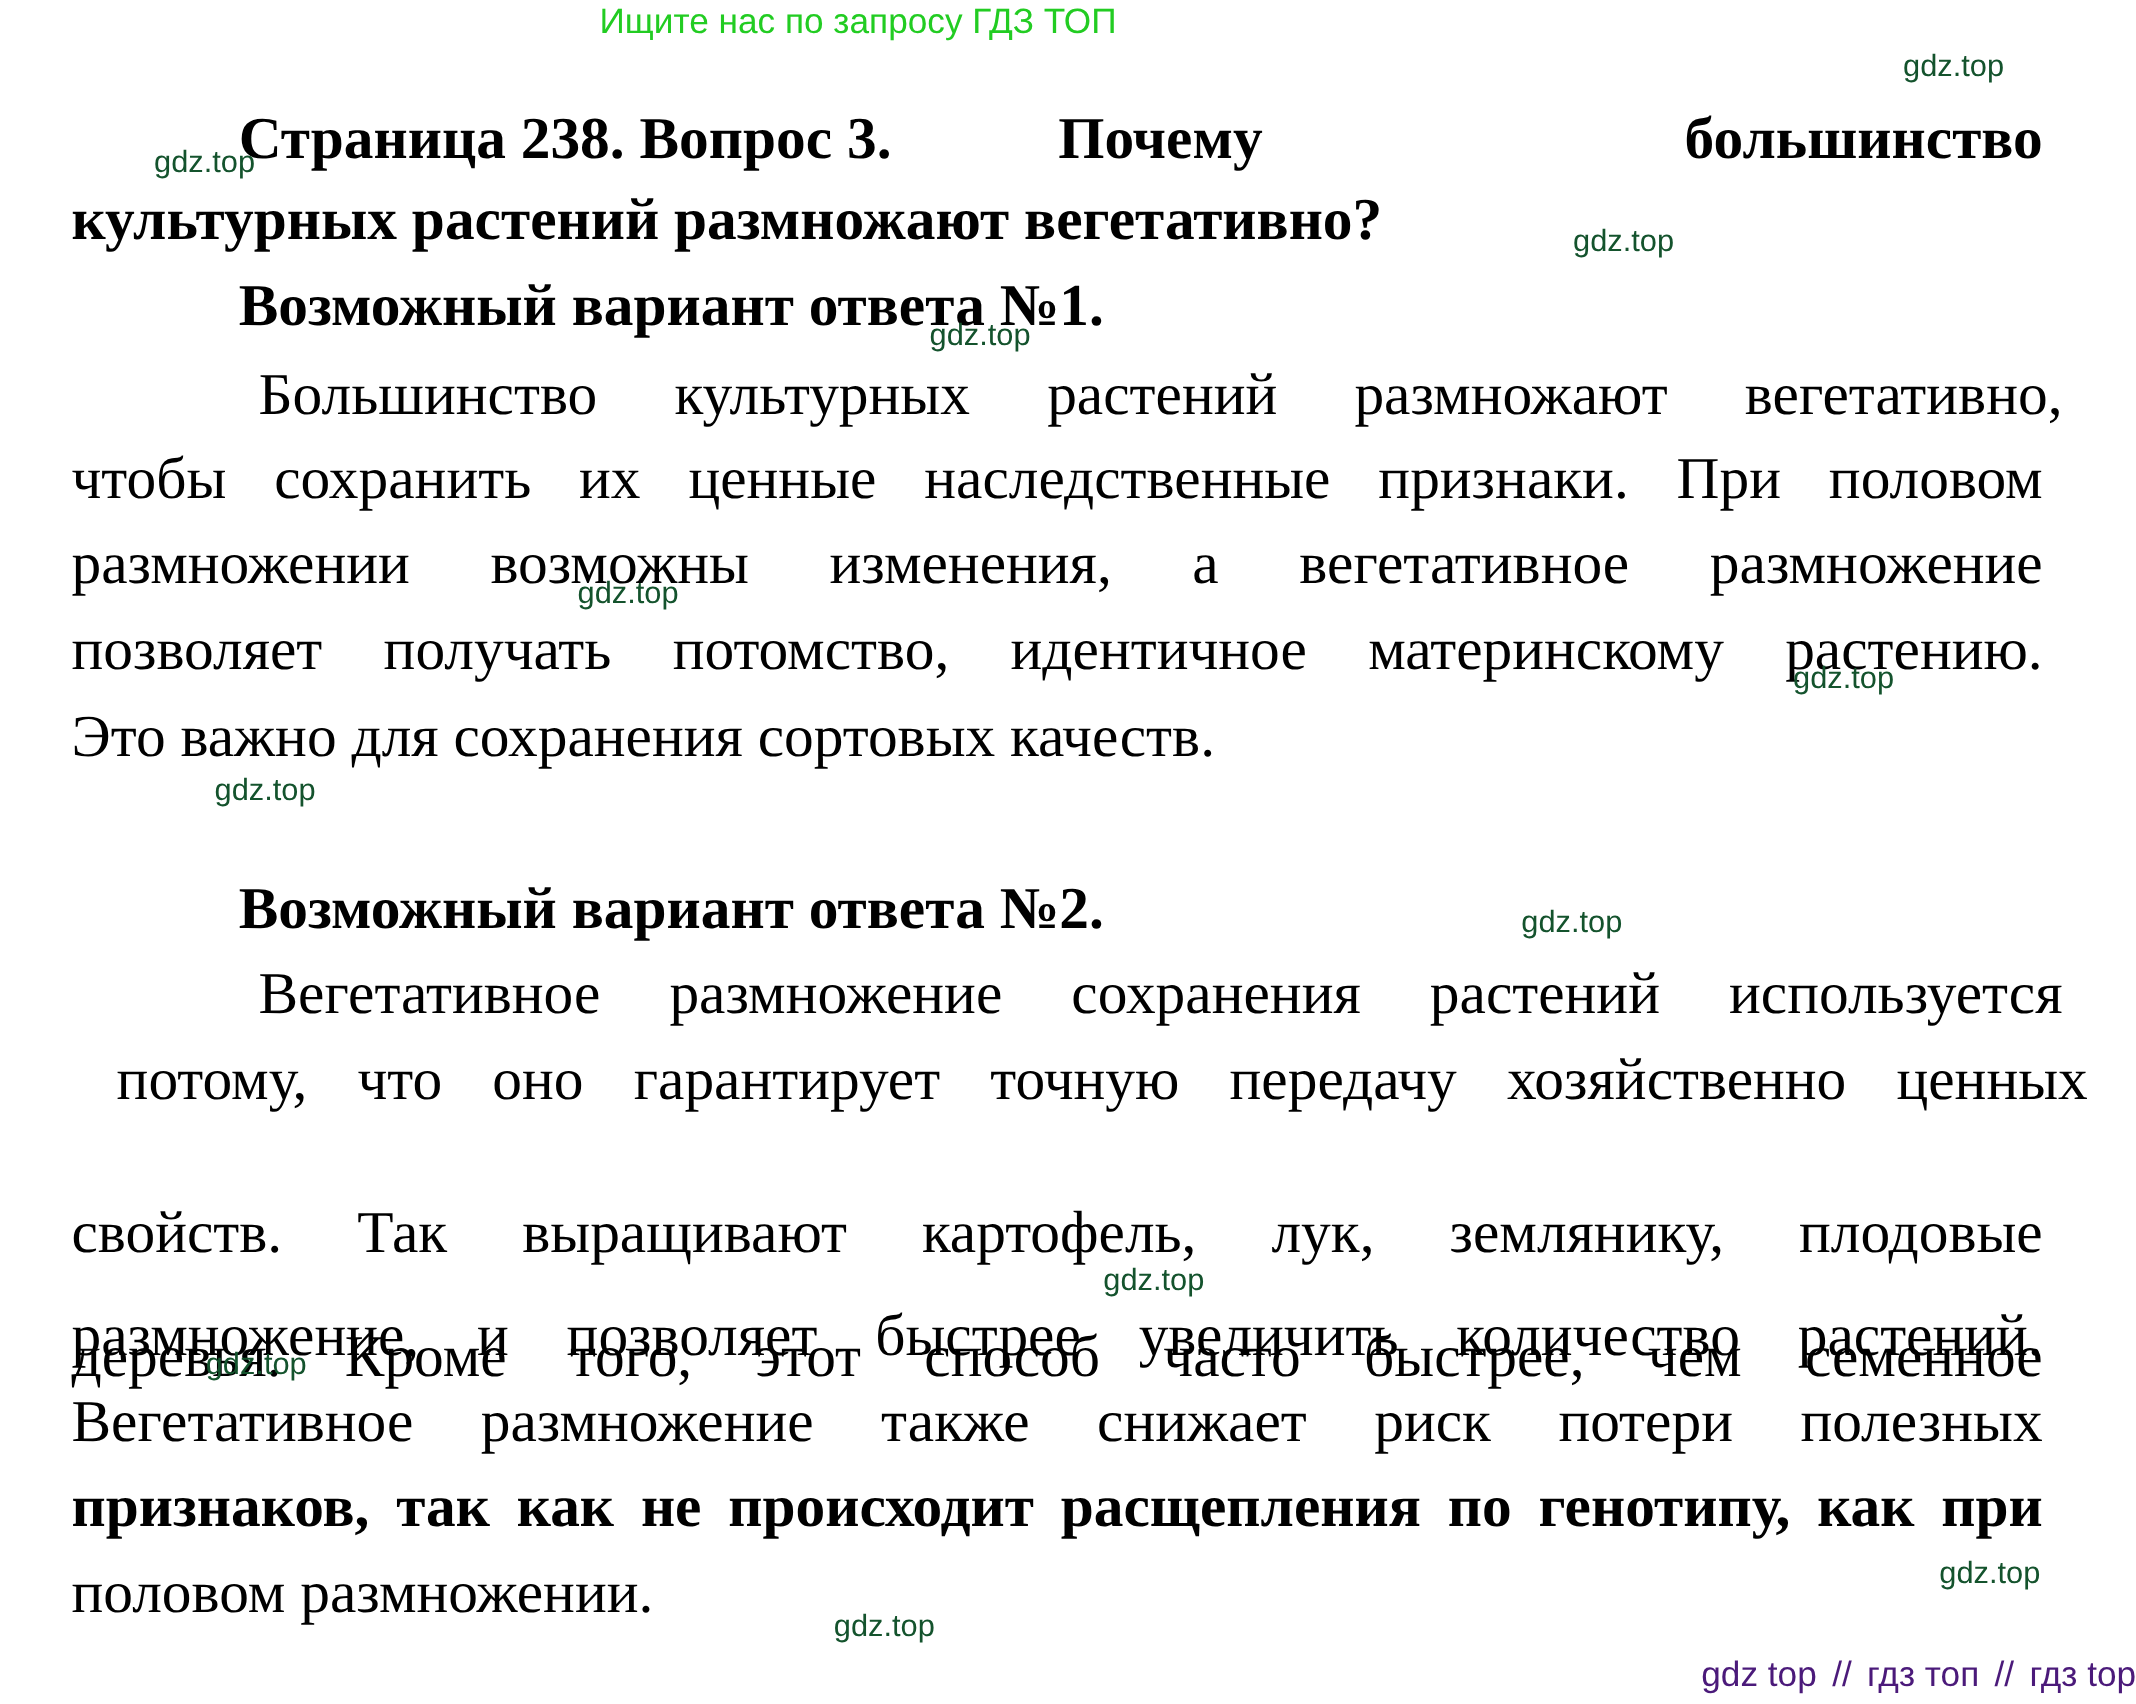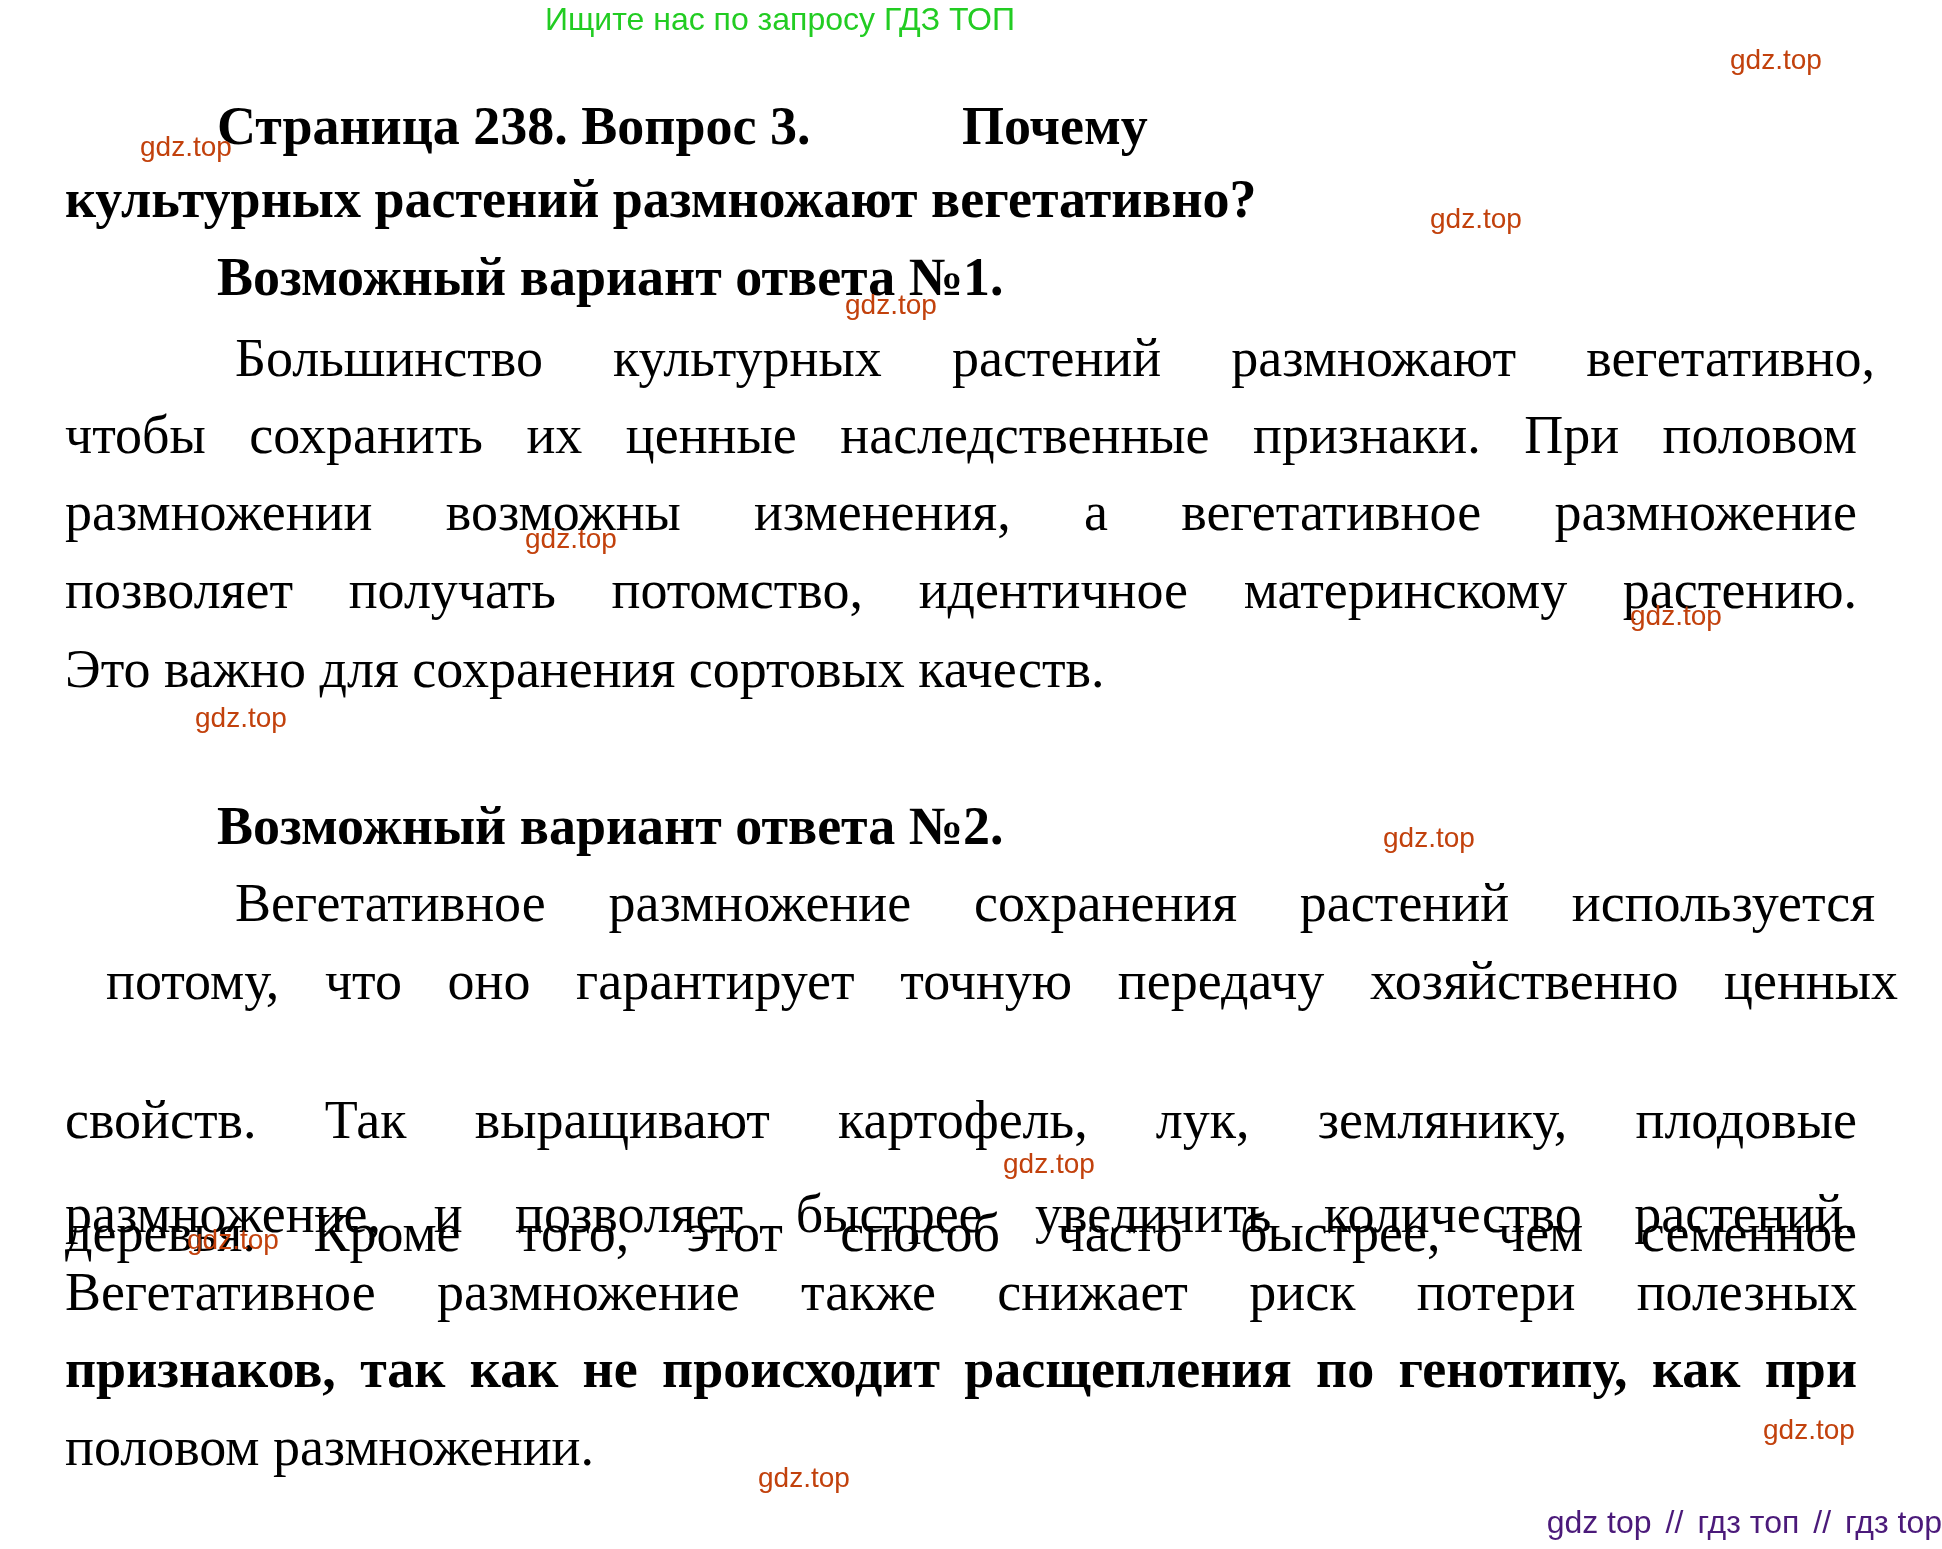--- a/index.html
+++ b/index.html
@@ -6,33 +6,34 @@
   body { width:1942px; height:1549px; position:relative; overflow:hidden; }
   .banner { position:absolute; left:0; width:1560px; top:0; text-align:center;
     font-family:"Liberation Sans", sans-serif; font-size:32px; color:#22cc22; line-height:38px; }
   .line { position:absolute; left:65px; width:1792px; white-space:nowrap;
     font-family:"Liberation Serif", serif; color:#000; font-size:54px; line-height:60px;
     text-align:justify; text-align-last:justify; transform-origin:left top; }
   .line.last { text-align-last:left; }
   .line.indent { left:235px; width:1640px; }
   .bold { font-weight:bold; }
   .heading1 { left:217px; width:1640px; }
-  .wm { position:absolute; font-family:"Liberation Sans", sans-serif; font-size:28px; color:#c2410c; line-height:32px; }
+  .wm { position:absolute; font-family:"Liberation Sans", sans-serif; font-size:28px; color:#14532d; line-height:32px; }
   .footer { position:absolute; top:1522px; left:0; width:1942px; text-align:right;
     font-family:"Liberation Sans", sans-serif; font-size:32px; color:#4b1a7a; line-height:40px; transform:translateY(-20px); }
   .footer span.sep { margin:0 14px; }
 </style>
 </head>
 <body>
 
 <div class="banner">Ищите нас по запросу ГДЗ ТОП</div>
 
 <div class="line bold heading1" style="top:96px; text-align:left; text-align-last:auto;">
   <span>Страница 238. Вопрос 3.</span>
   <span style="position:absolute; left:745px;">Почему</span>
+  <span style="position:absolute; right:0;">большинство</span>
 </div>
 <div class="line bold last" style="top:169px;">культурных растений размножают вегетативно?</div>
 
 <div class="line bold heading1 last" style="top:247px;">Возможный вариант ответа №1.</div>
 <div class="line indent" style="top:328px;">Большинство культурных растений размножают вегетативно,</div>
 <div class="line" style="top:405px;">чтобы сохранить их ценные наследственные признаки. При половом</div>
 <div class="line" style="top:482px;">размножении возможны изменения, а вегетативное размножение</div>
 <div class="line" style="top:560px;">позволяет получать потомство, идентичное материнскому растению.</div>
 <div class="line last" style="top:639px;">Это важно для сохранения сортовых качеств.</div>
 

